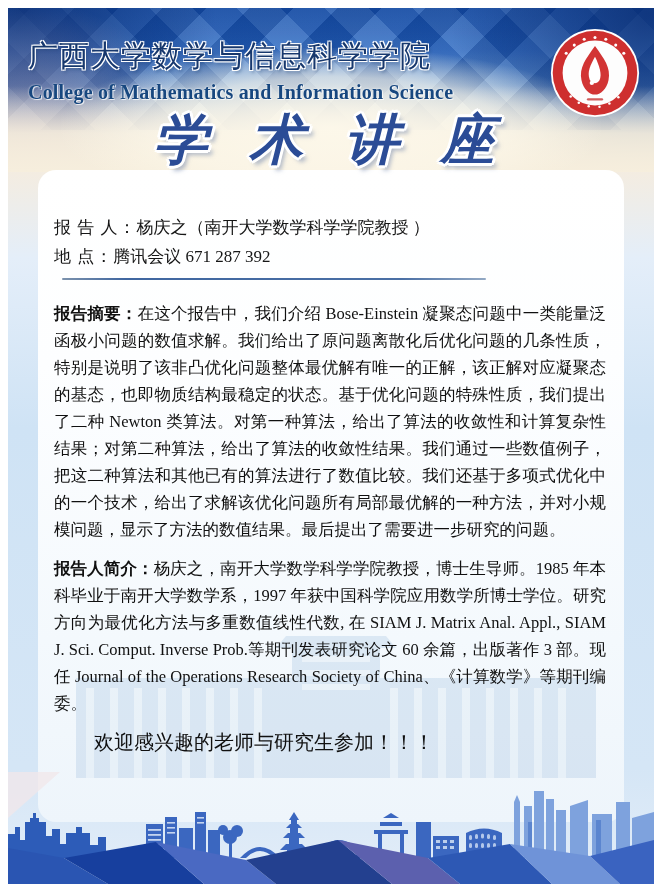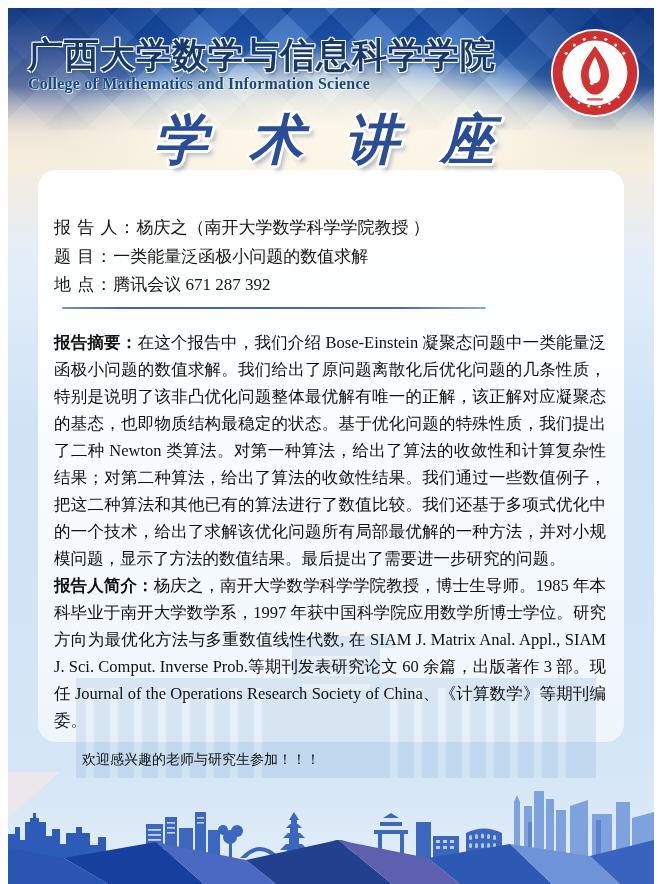--- a/index.html
+++ b/index.html
@@ -18,49 +18,49 @@
         background:repeating-linear-gradient(-45deg, rgba(255,255,255,0.08) 0 31px, rgba(8,40,105,0.20) 31px 62px);}
   .banner .cornerL{position:absolute;inset:0;background:radial-gradient(circle at 2% 0%, rgba(10,48,120,0.85) 0, rgba(10,48,120,0) 30%);}
   .banner .cornerR{position:absolute;inset:0;background:radial-gradient(circle at 99% 4%, rgba(10,46,116,0.8) 0, rgba(10,46,116,0) 30%);}
   .banner .pink{position:absolute;inset:0;background:radial-gradient(circle at 3% 98%, rgba(238,198,196,0.55) 0, rgba(238,198,196,0) 26%);}
   .banner .fade{position:absolute;left:0;right:0;bottom:0;height:86px;
         background:linear-gradient(180deg, rgba(246,238,220,0) 0, rgba(247,239,222,0.85) 55%, #f6eedd 100%);}
   .banner .glow{position:absolute;left:50%;bottom:-36px;width:540px;height:160px;transform:translateX(-50%);
         background:radial-gradient(ellipse at center, rgba(253,248,234,0.97) 0%, rgba(253,248,234,0.65) 45%, rgba(253,248,234,0) 72%);}
 
   .college{position:absolute;left:20px;top:30px;z-index:3;}
-  .college .cn{font-size:35px;font-weight:700;color:#17386e;letter-spacing:1px;line-height:36px;
+  .college .cn{font-size:30px;font-weight:400;color:#17386e;letter-spacing:1px;line-height:36px;
         text-shadow:-1px -1px 0 #fff,1px -1px 0 #fff,-1px 1px 0 #fff,1px 1px 0 #fff,2px 3px 3px rgba(30,60,110,0.35);}
-  .college .en{font-size:16px;font-weight:700;color:#17477f;letter-spacing:0.2px;margin-top:1px;
+  .college .en{font-size:20px;font-weight:700;color:#17477f;letter-spacing:0.2px;margin-top:7px;
         text-shadow:0 0 2px rgba(255,255,255,0.9),1px 1px 0 rgba(255,255,255,0.7);}
 
   .event-title{position:absolute;left:0;right:0;top:96px;z-index:3;text-align:center;
         font-size:54px;font-weight:700;font-style:italic;color:#2b4c96;letter-spacing:14px;
         text-shadow:-2px -2px 0 #fff,2px -2px 0 #fff,-2px 2px 0 #fff,2px 2px 0 #fff,
                     -3px 0 0 #fff,3px 0 0 #fff,0 -3px 0 #fff,0 3px 0 #fff,4px 5px 4px rgba(110,130,170,0.55);}
 
   .logo{position:absolute;right:14px;top:20px;width:90px;height:90px;z-index:4;}
 
   
-  .card{position:absolute;left:30px;right:30px;top:162px;height:572px;border-radius:18px;z-index:2;
+  .card{position:absolute;left:30px;right:30px;top:162px;height:652px;border-radius:18px;z-index:2;
         background:linear-gradient(180deg,#ffffff 0%,#fdfeff 30%,#f4f9fd 72%,#eef5fb 100%);
         padding:44px 18px 0 16px;box-sizing:border-box;}
   .watermark{position:absolute;left:18px;top:438px;width:560px;height:170px;opacity:0.16;z-index:0;pointer-events:none;}
   .card-content{position:relative;z-index:1;}
 
   .info-row{font-size:17px;line-height:28.5px;color:#161616;white-space:nowrap;}
   .info-row .lbl{letter-spacing:1px;}
   .divider{margin:7px 0 0 8px;width:424px;height:2px;border-radius:1px;
         background:linear-gradient(90deg,#7c92ad,#3f66a0 15%,#4a6fa5 80%,#93a9c4);}
 
   .para{margin:0;text-align:justify;font-size:16.5px;line-height:27px;color:#101010;overflow-wrap:break-word;}
   .para.abstract{margin-top:20px;}
-  .para.bio{margin-top:0;}
+  .para.bio{margin-top:12px;}
   .para .plabel{font-family:"Liberation Sans","DejaVu Sans",sans-serif;font-weight:700;font-size:16.5px;}
-  .welcome{margin-top:12px;font-size:14px;line-height:27px;text-indent:2em;color:#101010;}
+  .welcome{margin-top:12px;font-size:20px;line-height:27px;text-indent:2em;color:#101010;}
 
   
   .footer-art{position:absolute;left:0;right:0;bottom:0;height:112px;z-index:3;}
   .footer-art svg{display:block;width:100%;height:100%;}
 </style>
 </head>
 <body>
 
 <div class="page">
   <div class="poster">
@@ -142,23 +142,20 @@
         </g>
       </svg>
 
       <div class="card-content">
 
         <div>
           <div class="info-row">
             <span class="lbl">报 告 人：</span><span>杨庆之（南开大学数学科学学院教授 ）</span>
           </div>
           <div class="info-row">
-            <span class="lbl">题 目：</span><span>一类能量泛函极小问题的数值求解</span>
-          </div>
-          <div class="info-row">
             <span class="lbl">地 点：</span><span>腾讯会议 671 287 392</span>
           </div>
         </div>
 
         <div class="divider"></div>
 
         <p class="para abstract"><span class="plabel">报告摘要：</span><span>在这个报告中，我们介绍 Bose-Einstein 凝聚态问题中一类能量泛函极小问题的数值求解。我们给出了原问题离散化后优化问题的几条性质，特别是说明了该非凸优化问题整体最优解有唯一的正解，该正解对应凝聚态的基态，也即物质结构最稳定的状态。基于优化问题的特殊性质，我们提出了二种 Newton 类算法。对第一种算法，给出了算法的收敛性和计算复杂性结果；对第二种算法，给出了算法的收敛性结果。我们通过一些数值例子，把这二种算法和其他已有的算法进行了数值比较。我们还基于多项式优化中的一个技术，给出了求解该优化问题所有局部最优解的一种方法，并对小规模问题，显示了方法的数值结果。最后提出了需要进一步研究的问题。</span></p>
 
         <p class="para bio"><span class="plabel">报告人简介：</span><span>杨庆之，南开大学数学科学学院教授，博士生导师。1985 年本科毕业于南开大学数学系，1997 年获中国科学院应用数学所博士学位。研究方向为最优化方法与多重数值线性代数, 在 SIAM J. Matrix Anal. Appl., SIAM J. Sci. Comput. Inverse Prob.等期刊发表研究论文 60 余篇，出版著作 3 部。现任 Journal of the Operations Research Society of China、《计算数学》等期刊编委。</span></p>
 

